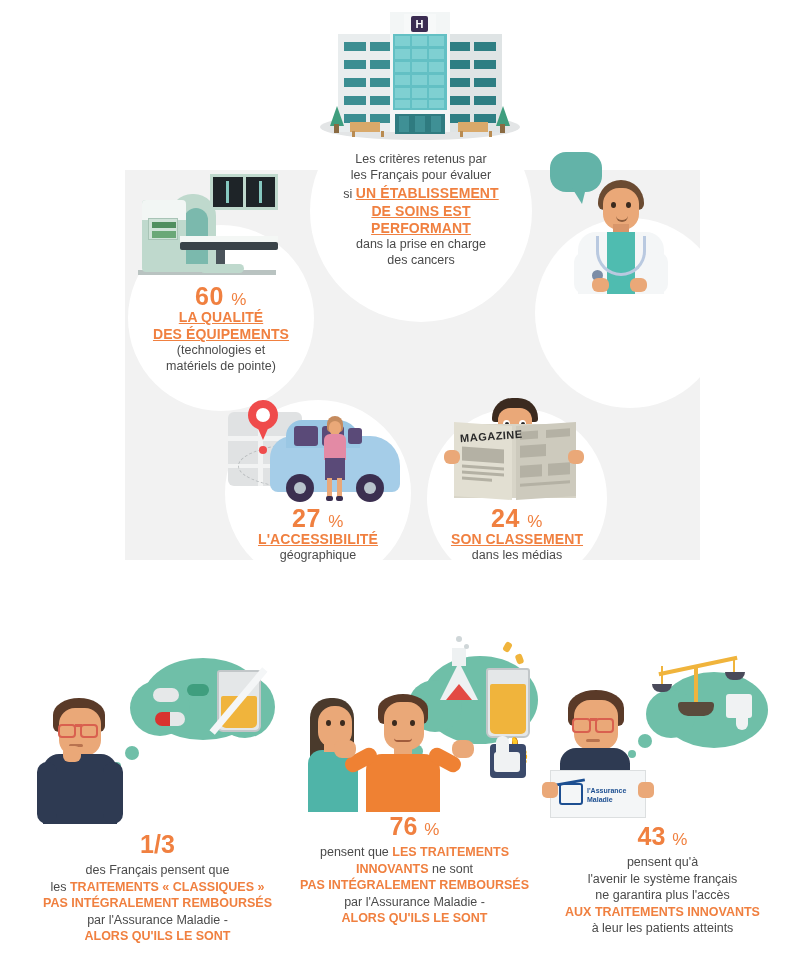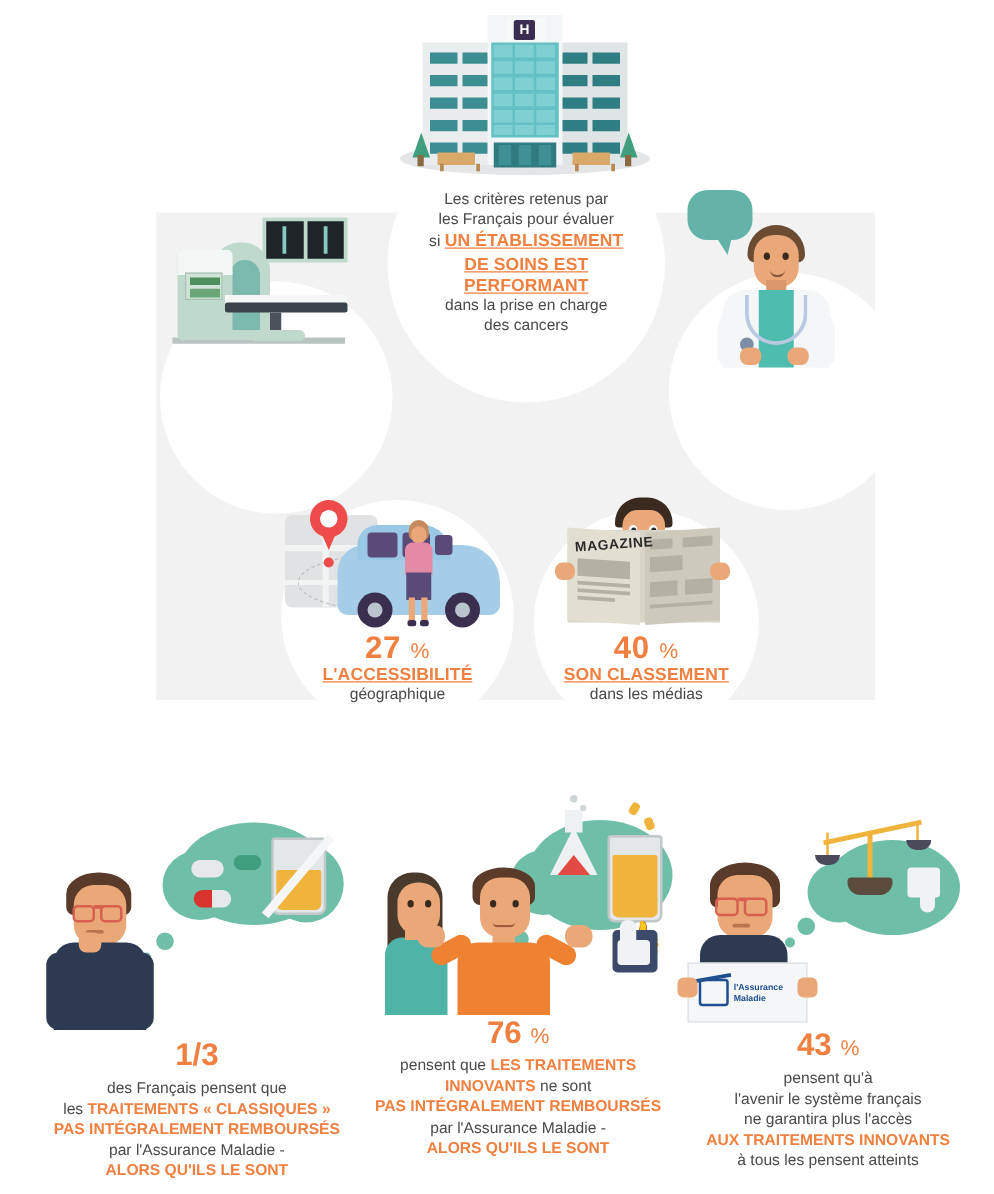--- a/index.html
+++ b/index.html
@@ -250,20 +250,27 @@
     <div class="sc-tabletop"></div>
     <div class="sc-table"></div>
     <div class="sc-stem"></div>
     <div class="sc-foot"></div>
     <div class="xray">
         <div></div>
         <div></div>
       </div>
   </div>
 
+  <div style="position:absolute;left:136px;top:283px;width:170px;text-align:center;">
+    <div class="pct"><span>60</span> <span class="sym">%</span></div>
+    <div class="cap">LA QUALITÉ</div>
+    <div class="cap">DES ÉQUIPEMENTS</div>
+    <div class="sub">(technologies et</div>
+    <div class="sub">matériels de pointe)</div>
+  </div>
 
   <div class="doctor">
     <div class="doc-speech"></div>
     <div class="doc-hair"></div>
     <div class="doc-face">
       <div class="doc-eye" style="left:8px;"></div>
       <div class="doc-eye" style="left:23px;"></div>
       <div class="doc-smile"></div>
     </div>
     <div class="doc-neck"></div>
@@ -336,21 +343,21 @@
         <span class="blk" style="left:32px;top:40px;width:22px;height:12px;"></span>
         <span class="blk" style="left:4px;top:58px;width:50px;height:3px;"></span>
       </div>
       <div class="mag">MAGAZINE</div>
     </div>
     <div class="n-hand" style="left:-6px;"></div>
     <div class="n-hand" style="left:118px;"></div>
   </div>
 
   <div style="position:absolute;left:432px;top:505px;width:170px;text-align:center;">
-    <div class="pct"><span>40</span> <span class="sym">%</span></div>
+    <div class="pct"><span>24</span> <span class="sym">%</span></div>
     <div class="cap">SON CLASSEMENT</div>
     <div class="sub">dans les médias</div>
   </div>
 
   <div class="bblock" style="left:25px;top:650px;">
     <div class="bart">
       <div class="thought" style="left:118px;top:8px;width:120px;height:82px;"></div>
       <div class="thought" style="left:105px;top:30px;width:60px;height:56px;"></div>
       <div class="thought" style="left:190px;top:26px;width:60px;height:62px;"></div>
       <div class="tdot" style="left:100px;top:96px;width:14px;height:14px;"></div>
@@ -470,17 +477,17 @@
       <div style="position:absolute;left:108px;top:140px;width:16px;height:16px;background:#eaa878;border-radius:5px;"></div>
     </div>
     <div class="bpct">
       <span>43</span> <span class="sym" style="font-size:17px;font-weight:normal;">%</span>
     </div>
     <div class="btext">
         <div><span class="dark">pensent qu'à</span></div>
         <div><span class="dark">l'avenir le système français</span></div>
         <div><span class="dark">ne garantira plus l'accès</span></div>
         <div><span class="orange">AUX TRAITEMENTS INNOVANTS</span></div>
-        <div><span class="dark">à tous les pensent atteints</span></div>
+        <div><span class="dark">à leur les patients atteints</span></div>
       </div>
   </div>
 
 </div>
 
 </body></html>

